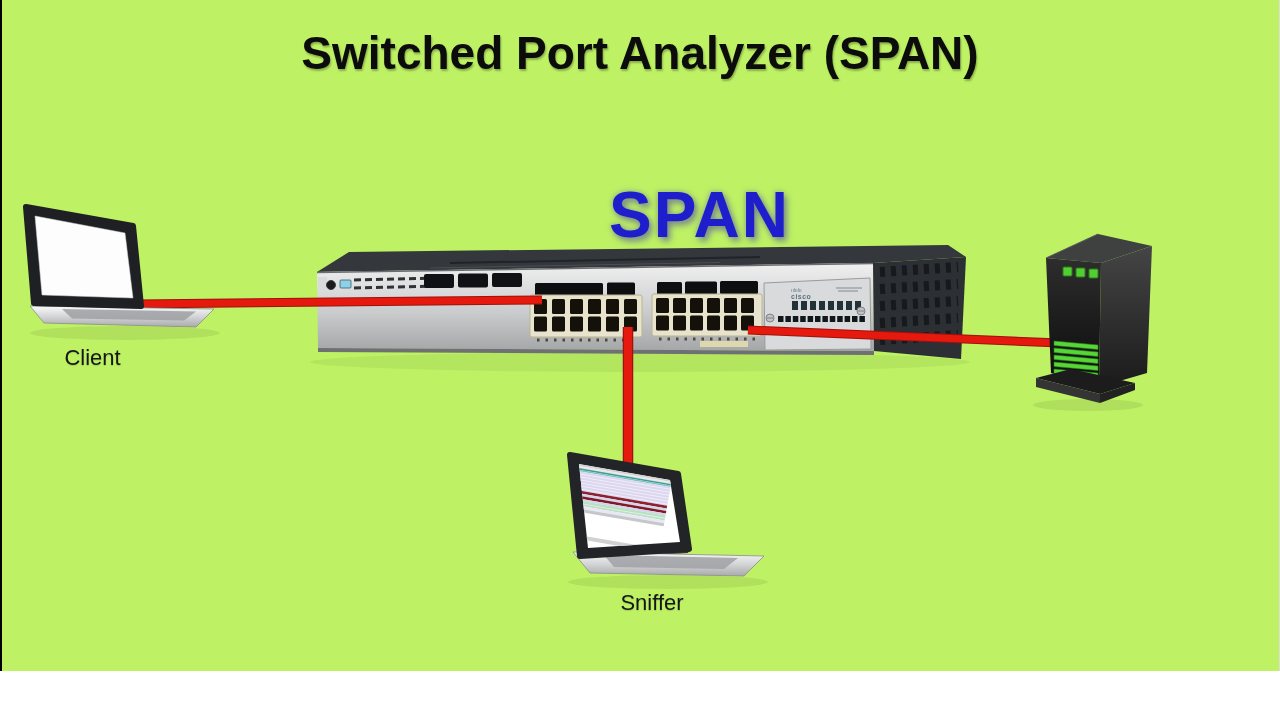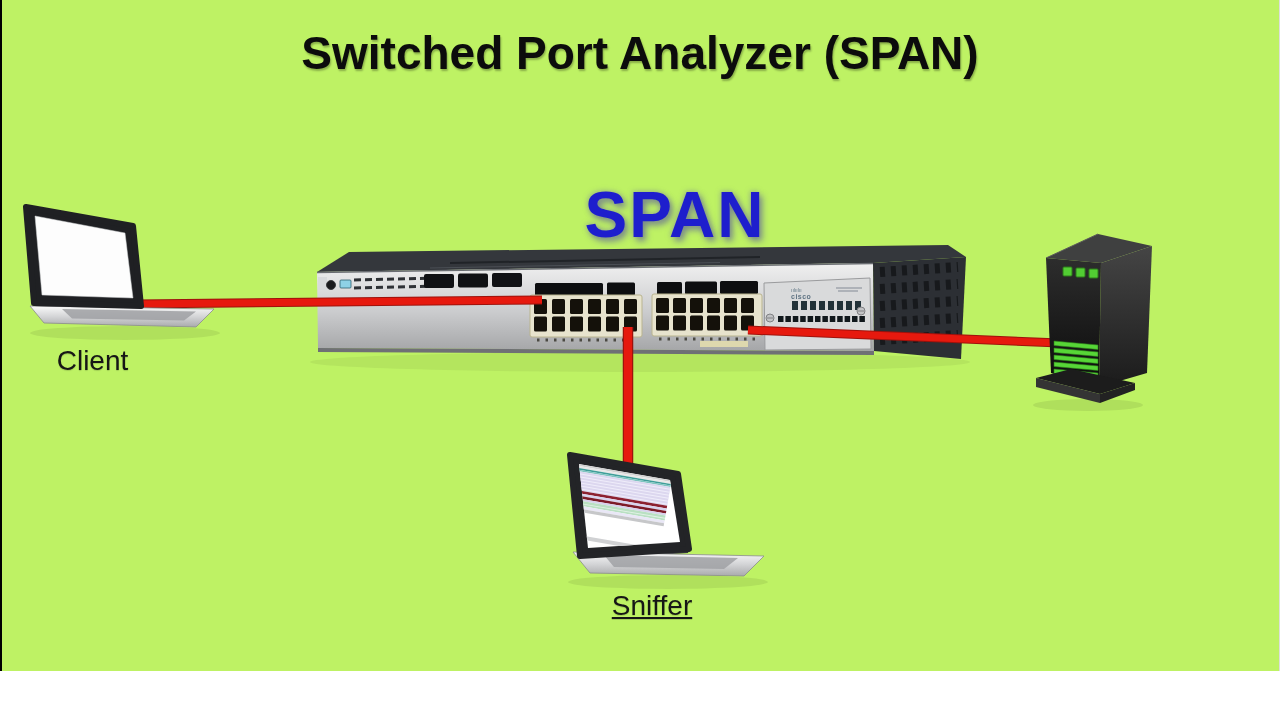--- a/index.html
+++ b/index.html
@@ -8,31 +8,31 @@
     overflow:hidden;font-family:"Liberation Sans",sans-serif;
   }
   #left-border{position:absolute;left:0;top:0;width:2px;height:720px;background:#000;}
   #right-border{position:absolute;right:0;top:0;width:1px;height:720px;background:#ddd;}
   .page-title{
     position:absolute;left:0;top:26px;width:1280px;text-align:center;
     font-size:46px;font-weight:bold;color:#0c0c0c;letter-spacing:0px;
     text-shadow:1px 2px 2px rgba(0,0,0,0.28);
   }
   .span-label{
-    position:absolute;left:560px;top:178px;width:230px;text-align:center;
+    position:absolute;left:560px;top:178px;width:230px;text-align:right;
     font-size:64px;font-weight:800;color:#1e1ecd;letter-spacing:2px;
     text-shadow:3px 4px 6px rgba(110,120,145,0.85), -1px -1px 5px rgba(130,140,160,0.5);
   }
   .node-label{
-    position:absolute;font-size:28px;color:#161616;text-align:center;
+    position:absolute;font-size:22px;color:#161616;text-align:center;
     text-shadow:0 1px 1px rgba(0,0,0,0.15);
   }
   #client-label{left:20px;top:345px;width:145px;}
   #server-label{left:1029px;top:398px;width:140px;}
-  #sniffer-label{left:582px;top:590px;width:140px;text-decoration:underline;}
+  #sniffer-label{left:582px;top:590px;width:140px;}
   svg{position:absolute;left:0;top:0;}
 </style>
 </head>
 <body>
 
 <div id="frame">
   <div id="left-border"></div>
   <div id="right-border"></div>
 
   <svg width="1280" height="720" viewBox="0 0 1280 720">

